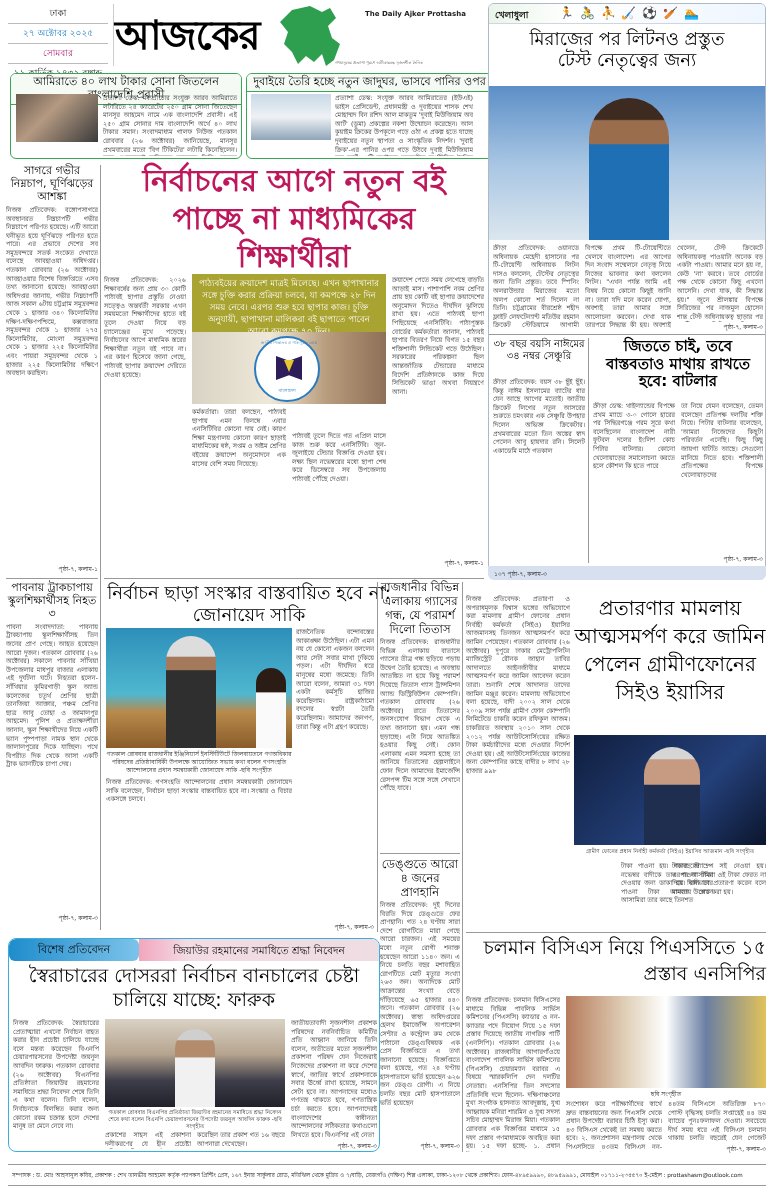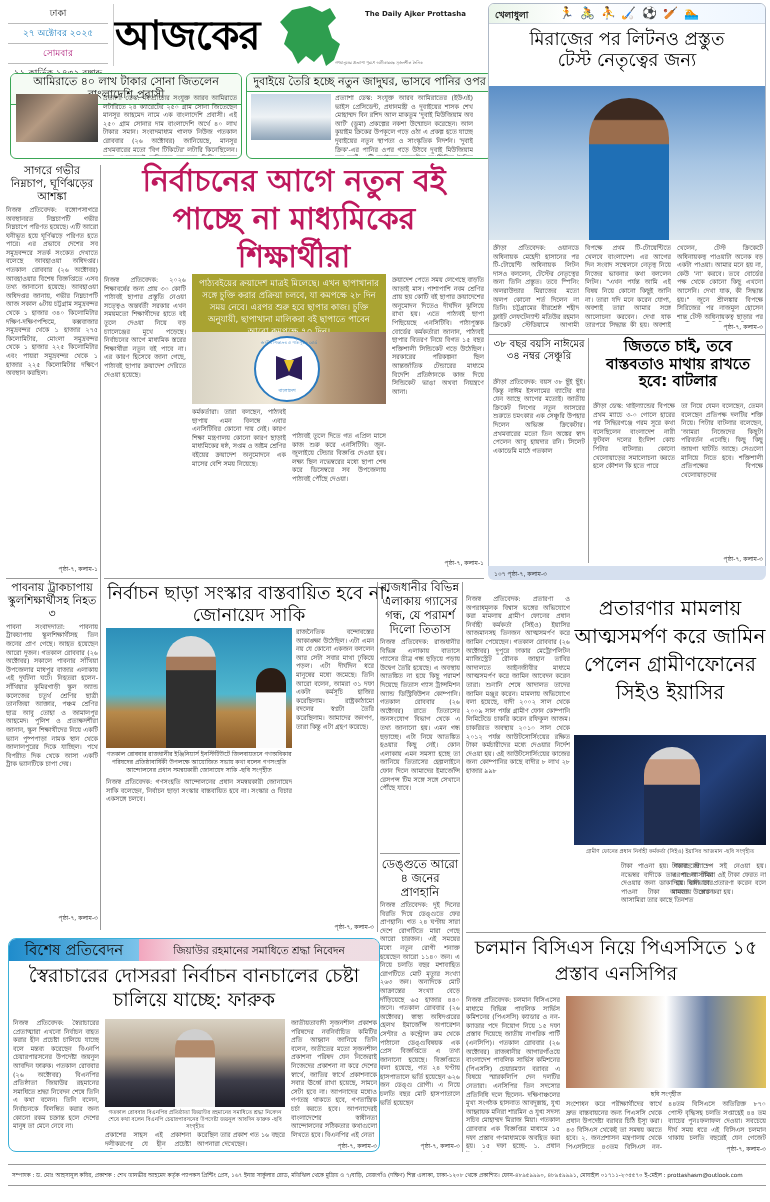--- a/index.html
+++ b/index.html
@@ -131,41 +131,41 @@
 <div class="abs hd" style="left:574px;top:594px;width:192px;font-size:20px;line-height:28px;height:138px;">প্রতারণার মামলায় আত্মসমর্পণ করে জামিন পেলেন গ্রামীণফোনের সিইও ইয়াসির</div>
 <div class="abs" style="left:574px;top:735px;width:192px;height:110px;background:linear-gradient(135deg,#0f1e3d,#24407a 60%,#0b152c);">
   <div style="position:absolute;left:70px;top:12px;width:56px;height:98px;border-radius:28px 28px 0 0;background:linear-gradient(180deg,#d5d5d5 0,#d5d5d5 12%,#c79b82 13%,#c79b82 38%,#1f2d4f 39%);"></div>
 </div>
 <div class="abs caption" style="left:574px;top:847px;width:192px;font-size:5.5px;">গ্রামীণ ফোনের প্রধান নির্বাহী কর্মকর্তা (সিইও) ইয়াসির আজমান -ছবি সংগৃহীত</div>
 <div class="abs body-text" style="left:574px;top:862px;width:92px;height:64px;margin-left:47px;">টাকা পাওনা হয়। গতবছরের ১০ নভেম্বর বাদীকে তার পাওনা টাকা দেওয়ার জন্য ডাকা হয়। বাদী তার পাওনা টাকা আনতে গেলে আসামিরা তার কাছে তিনশত</div>
 <div class="abs body-text" style="left:672px;top:862px;width:94px;height:64px;">টাকার স্ট্যাম্পে সই নেওয়া হয়। এরপর আসামিরা ওই টাকা ফেরত না দিয়ে ভিন্নভাবে প্রতারণা করেন বলে মামলায় উল্লেখ করা হয়।</div>
 
 <div class="abs" style="left:8px;top:938px;width:372px;height:214px;border:1.5px solid #3ab0d8;border-radius:8px;overflow:hidden;background:#fff;">
   <div style="display:flex;height:22px;">
-    <div style="width:130px;background:linear-gradient(90deg,#1f8ccc,#7cc3ea);color:#111;font-size:15px;text-align:center;line-height:22px;">
+    <div style="width:130px;background:linear-gradient(90deg,#1f8ccc,#7cc3ea);color:#111;font-size:11px;text-align:center;line-height:22px;border-radius:6px;">
       <span>বিশেষ প্রতিবেদন</span>
     </div>
     <div style="flex:1;background:linear-gradient(90deg,#f2a6be,#f3dbe3 20%,#eedde3);color:#111;font-size:10.5px;text-align:center;line-height:22px;">
       <span>জিয়াউর রহমানের সমাধিতে শ্রদ্ধা নিবেদন</span>
     </div>
   </div>
   <div class="hd" style="font-size:19px;line-height:24px;padding:2px 6px;height:52px;">স্বৈরাচারের দোসররা নির্বাচন বানচালের চেষ্টা চালিয়ে যাচ্ছে: ফারুক</div>
   <div class="abs body-text" style="left:4px;top:80px;width:86px;height:128px;">নিজস্ব প্রতিবেদক: স্বৈরাচারের প্রেতাত্মারা এখনো নির্বাচন বাহত করার হীন প্রচেষ্টা চালিয়ে যাচ্ছে বলে মন্তব্য করেছেন বিএনপি চেয়ারপারসনের উপদেষ্টা জয়নুল আবদিন ফারুক। গতকাল রোববার (২৬ অক্টোবর) বিএনপির প্রতিষ্ঠাতা জিয়াউর রহমানের সমাধিতে শ্রদ্ধা নিবেদন শেষে তিনি এ কথা বলেন। তিনি বলেন, নির্বাচনকে বিলম্বিত করার জন্য কোনো রকম চক্রান্ত হলে দেশের মানুষ তা মেনে নেবে না।</div>
   <div class="abs" style="left:96px;top:80px;width:180px;height:88px;background:linear-gradient(180deg,#d9d2c4,#b5a48f 40%,#3e3e4a 70%,#20202a);">
     <div style="position:absolute;left:70px;top:10px;width:40px;height:78px;border-radius:20px 20px 0 0;background:linear-gradient(180deg,#cfcfcf 0,#cfcfcf 14%,#b38c6d 15%,#b38c6d 36%,#f1f1f1 37%);"></div>
   </div>
   <div class="abs caption" style="left:96px;top:170px;width:180px;font-size:5.5px;line-height:7px;">গতকাল রোববার বিএনপির প্রতিষ্ঠাতা জিয়াউর রহমানের সমাধিতে শ্রদ্ধা নিবেদন শেষে কথা বলেন বিএনপি চেয়ারপারসনের উপদেষ্টা জয়নুল আবদিন ফারুক -ছবি সংগৃহীত</div>
   <div class="abs body-text" style="left:96px;top:192px;width:86px;height:18px;">প্রকাশের সাহস এই প্রকাশনা দলীকরণের যে হীন প্রচেষ্টা পরিষদের ছিল না। পাঠ্যপুস্তককেও তারা স্বৈরাচারী কায়দায়</div>
   <div class="abs body-text" style="left:188px;top:192px;width:88px;height:18px;">করেছিল তার প্রকাশ গত ১৬ বছরে আপনারা দেখেছেন।</div>
   <div class="abs body-text" style="left:282px;top:80px;width:86px;height:120px;">জাতীয়তাবাদী সৃজনশীল প্রকাশক পরিষদের নবনির্বাচিত কমিটির প্রতি আহ্বান জানিয়ে তিনি বলেন, অতীতের মতো সৃজনশীল প্রকাশনা পরিষদ যেন নিজেরাই নিজেদের প্রকাশনা না করে দেশের স্বার্থে, জাতির স্বার্থে প্রকাশনাকে সবার ঊর্ধ্বে রাখা হয়েছে, সামনে সেটা হবে না। আপনাদের মধ্যেও গণতন্ত্র থাকতে হবে, গণতান্ত্রিক চর্চা করতে হবে। আপনাদেরই বাংলাদেশের স্বাধীনতা আন্দোলনের সঠিকতার কথাগুলো লিখতে হবে। বিএনপির এই নেতা</div>
   <div class="abs cont" style="left:282px;top:202px;width:86px;">পৃষ্ঠা-৭, কলাম-৩</div>
 </div>
 
 <div class="abs rule" style="left:466px;top:932px;width:300px;height:1px;"></div>
-<div class="abs hd" style="left:466px;top:934px;width:300px;font-size:19px;line-height:26px;height:58px;">চলমান বিসিএস নিয়ে পিএসসিতে ১৫ প্রস্তাব এনসিপির</div>
+<div class="abs hd" style="left:466px;top:934px;width:300px;font-size:19px;line-height:26px;height:58px;text-align:right;">চলমান বিসিএস নিয়ে পিএসসিতে ১৫ প্রস্তাব এনসিপির</div>
 <div class="abs body-text" style="left:466px;top:996px;width:94px;height:156px;">নিজস্ব প্রতিবেদক: চলমান বিসিএসের মাধ্যমে বিভিন্ন পাবলিক সার্ভিস কমিশনের (পিএসসি) ক্যাডার ও নন-ক্যাডার পদে নিয়োগ নিয়ে ১৫ দফা প্রস্তাব দিয়েছে জাতীয় নাগরিক পার্টি (এনসিপি)। গতকাল রোববার (২৬ অক্টোবর) রাজধানীর আগারগাঁওয়ে বাংলাদেশ পাবলিক সার্ভিস কমিশনের (পিএসসি) চেয়ারম্যান বরাবর এ বিষয়ে স্মারকলিপি দেন দলটির নেতারা। এনসিপির তিন সদস্যের প্রতিনিধি দলে ছিলেন- দক্ষিণাঞ্চলের মুখ্য সংগঠক হাসনাত আবদুল্লাহ, যুগ্ম আহ্বায়ক মনিরা শারমিন ও যুগ্ম সদস্য সচিব মোহাম্মদ মিরাজ মিয়া। গতকাল রোববার এক বিজ্ঞপ্তির মাধ্যমে ১৫ দফা প্রস্তাব গণমাধ্যমকে অবহিত করা হয়। ১৫ দফা হচ্ছে- ১. প্রধান উপদেষ্টার ঘোষণা থাকা ২০২৫ সালের নন-ক্যাডার বিধি</div>
 <div class="abs" style="left:566px;top:996px;width:200px;height:92px;background:linear-gradient(90deg,#b67b5c,#e0d0b8 30%,#ffffff 50%,#6a7fa3 70%,#e2c25a);"></div>
 <div class="abs caption" style="left:566px;top:1090px;width:200px;">ছবি সংগৃহীত</div>
 <div class="abs body-text" style="left:566px;top:1100px;width:96px;height:52px;">সংশোধন করে পরীক্ষার্থীদের স্বার্থে দ্রুত বাস্তবায়নের জন্য পিএসসি থেকে প্রধান উপদেষ্টা বরাবর চিঠি ইস্যু করা। ৪৩ বিসিএস থেকেই তা সমন্বয় করতে হবে। ২. জনপ্রশাসন মন্ত্রণালয় থেকে পিএসসিতে ৪৩তম বিসিএস নন-ক্যাডার প্রার্থীদের জন্য অতিরিক্ত পদগুলো দ্রুত সুপারিশ কার্যক্রম সম্পন্ন করতে হবে। ৩.</div>
 <div class="abs body-text" style="left:668px;top:1100px;width:98px;height:44px;">৪৪তম বিসিএসে অতিরিক্ত ৮৭০ পোস্ট বৃদ্ধিসহ চলতি সপ্তাহেই ৪৪ তম ব্যাচের পুনঃফলাফল দেওয়া। সবচেয়ে দীর্ঘ সময় ধরে এই বিসিএস চলমান থাকায় চলতি বছরেই যেন গেজেট প্রকাশ করতে হবে। ৪. ২০২৩ এর নন-ক্যাডার বিধির সংশোধন প্রক্রিয়া দ্রুতবিত্ত করে</div>
 <div class="abs cont" style="left:668px;top:1144px;width:98px;">পৃষ্ঠা-৭, কলাম-৩</div>
 
 <div class="abs" style="left:8px;top:1164px;width:758px;height:22px;border-top:1px solid #999;border-bottom:1px solid #999;font-size:5.6px;line-height:20px;white-space:nowrap;overflow:hidden;color:#222;padding:0 4px;">
   <span>সম্পাদক : ড. মোঃ আহসানুল কবির, প্রকাশক : শেখ তানভীর আহমেদ কর্তৃক প্যাপকস প্রিন্টিং প্রেস, ১৬৭ ইনার সার্কুলার রোড, মতিঝিল থেকে মুদ্রিত ও ৭/বাড়ি, তেজগাঁও (দক্ষিণ) শিল্প এলাকা, ঢাকা-১২০৮ থেকে প্রকাশিত। ফোন-৪৮৯৫৯৯৯০, ৪৮৯৫৯৯৯১, মোবাইল ০১৭১১-২৩৫৫৭০ ই-মেইল : prottashasm@outlook.com</span>
 </div>

